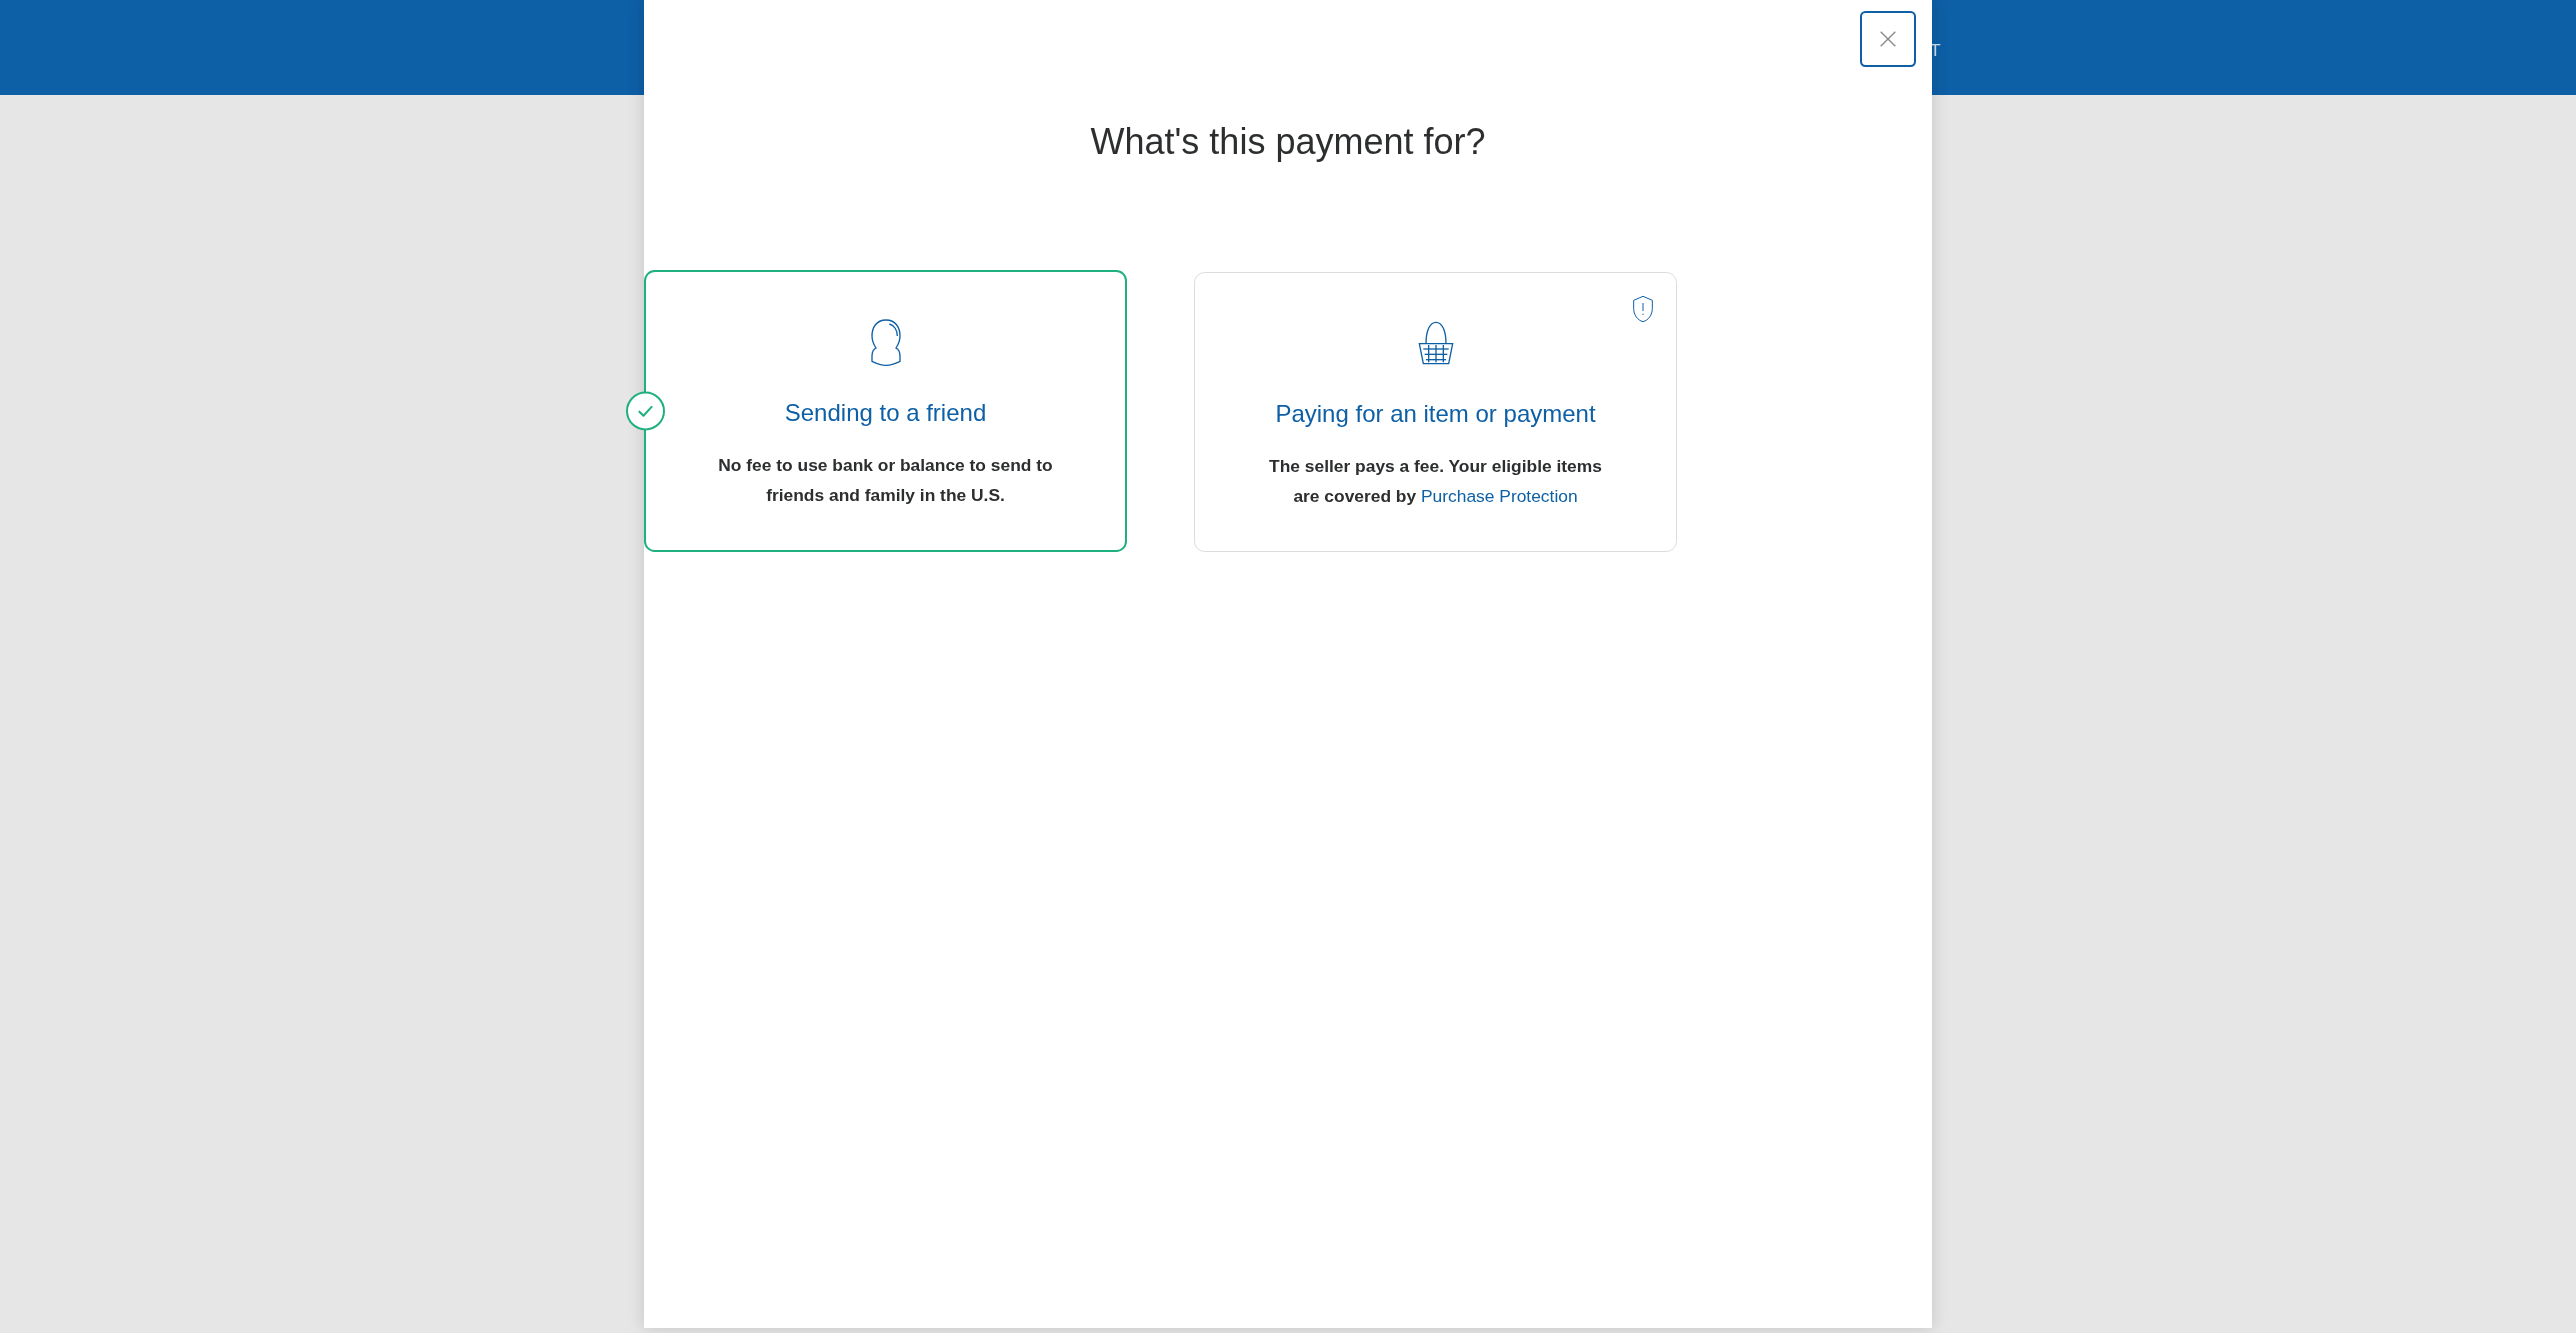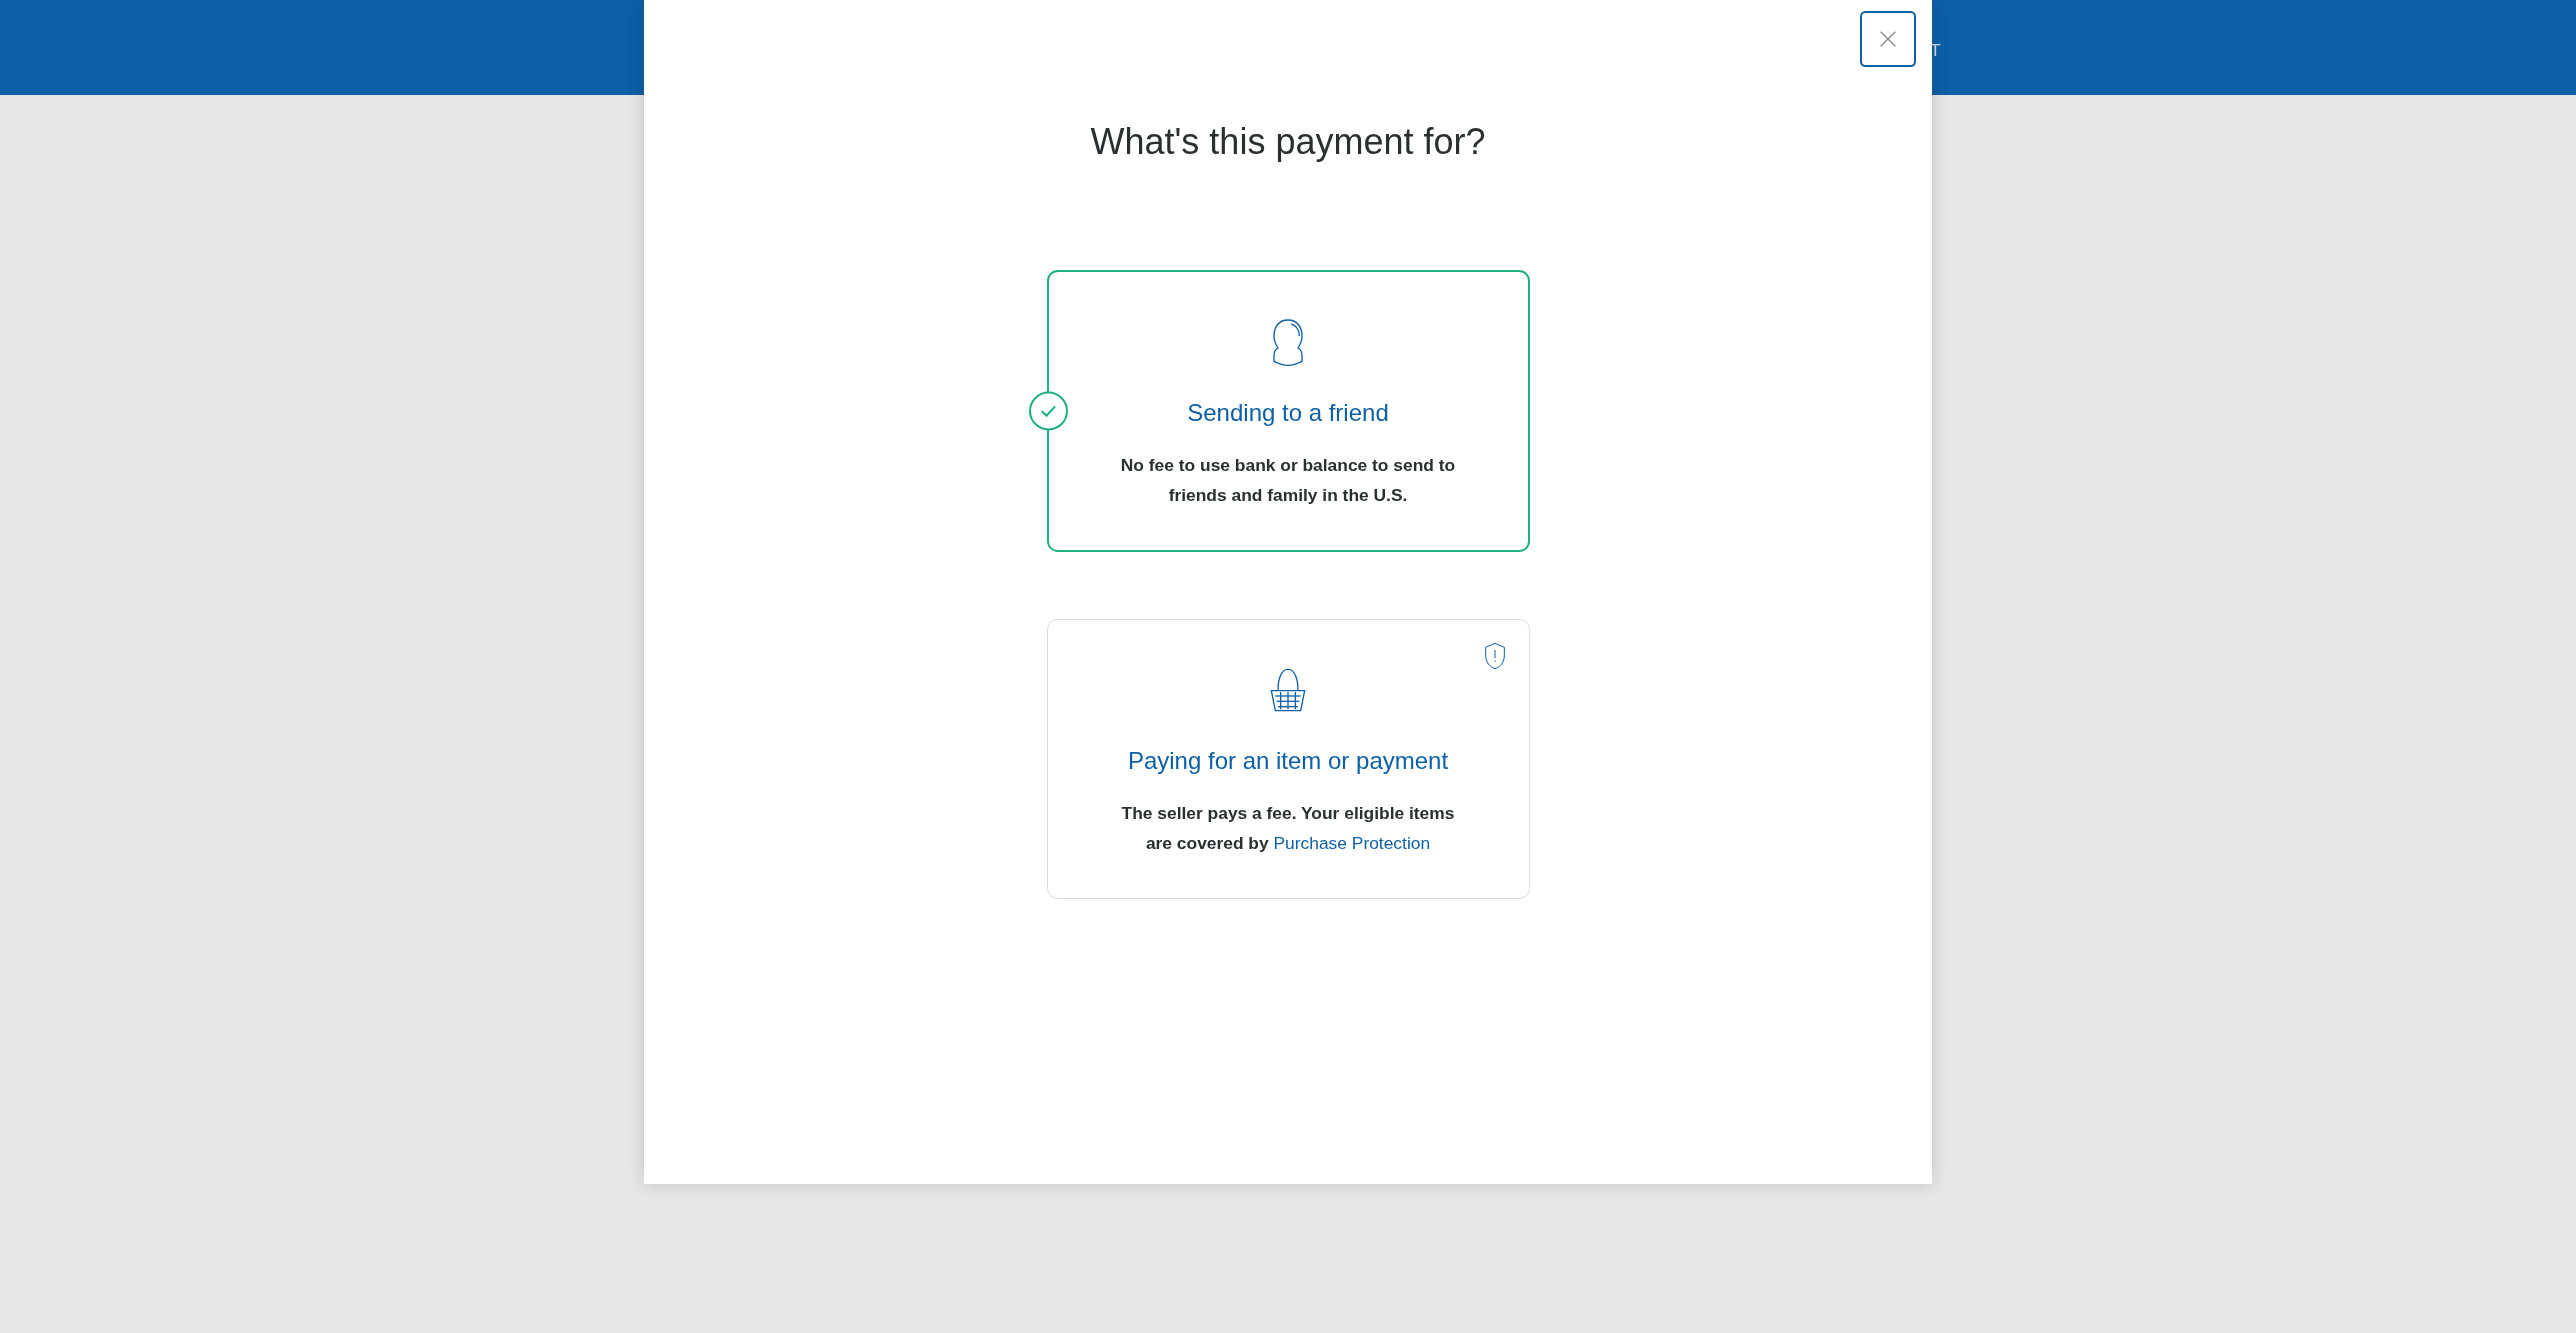--- a/index.html
+++ b/index.html
@@ -40,21 +40,21 @@
     letter-spacing: 1.3px;
   }
 
   
   .modal {
     position: absolute;
     top: 0;
     left: 50%;
     transform: translateX(-50%);
     width: 1288px;
-    height: 1184px;
+    height: 1328px;
     background: #ffffff;
     box-shadow: 0 0 16px rgba(0,0,0,0.15);
   }
 
   
   .close-btn {
     position: absolute;
     top: 10.7px;
     right: 16px;
     width: 56px;
@@ -76,22 +76,22 @@
     font-size: 36px;
     font-weight: 300;
     color: #2c2e2f;
     margin-top: 121px;
   }
 
   
   .options {
     margin-top: 107px;
     display: flex;
-    flex-direction: column;
-    align-items: center;
+    flex-direction: row;
+    align-items: flex-end;
     gap: 67px;
   }
 
   .option-card {
     width: 483px;
     border-radius: 10.7px;
     padding: 40px 54px 40px 54px;
     text-align: center;
     position: relative;
     cursor: pointer;

